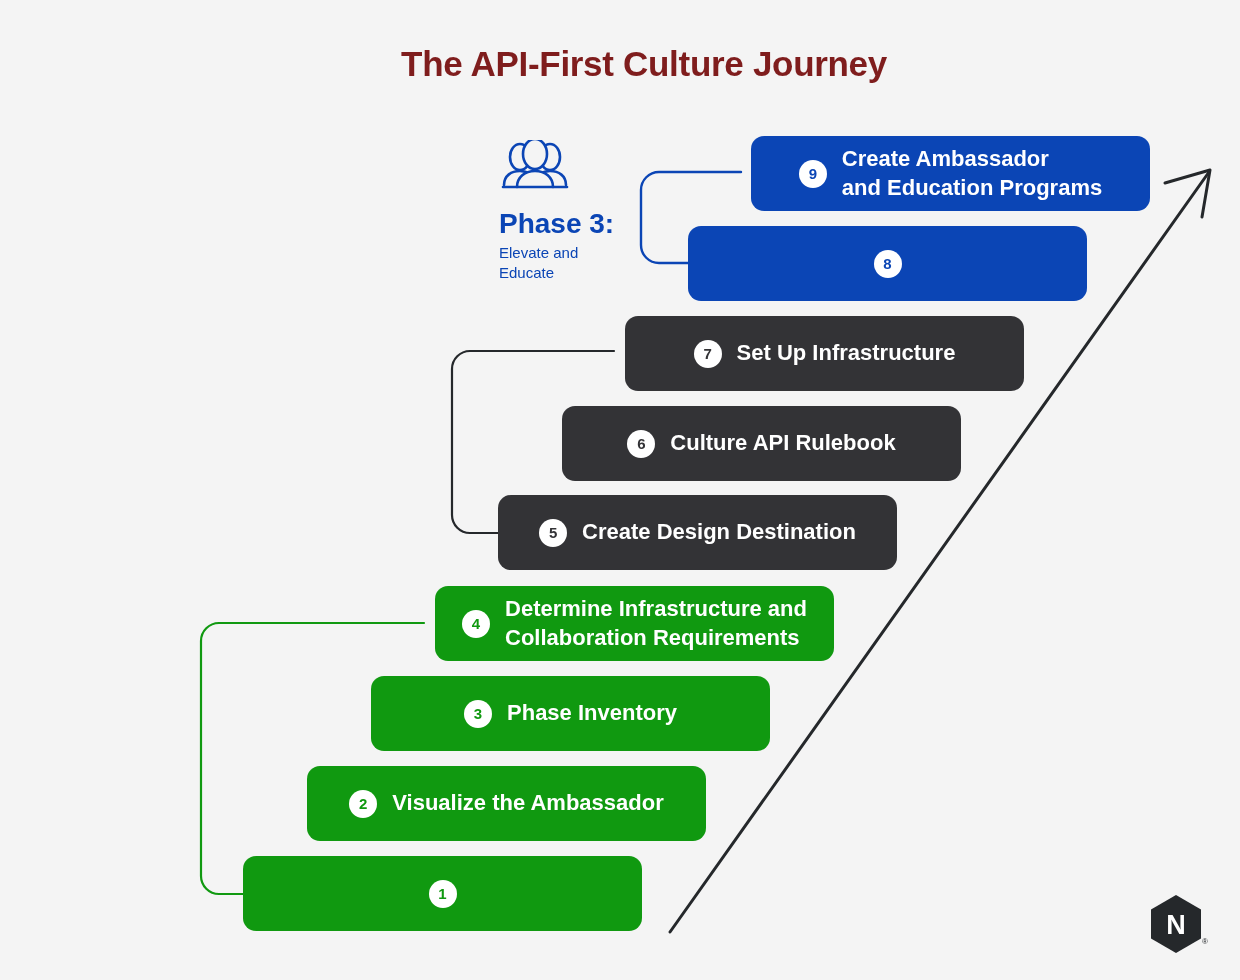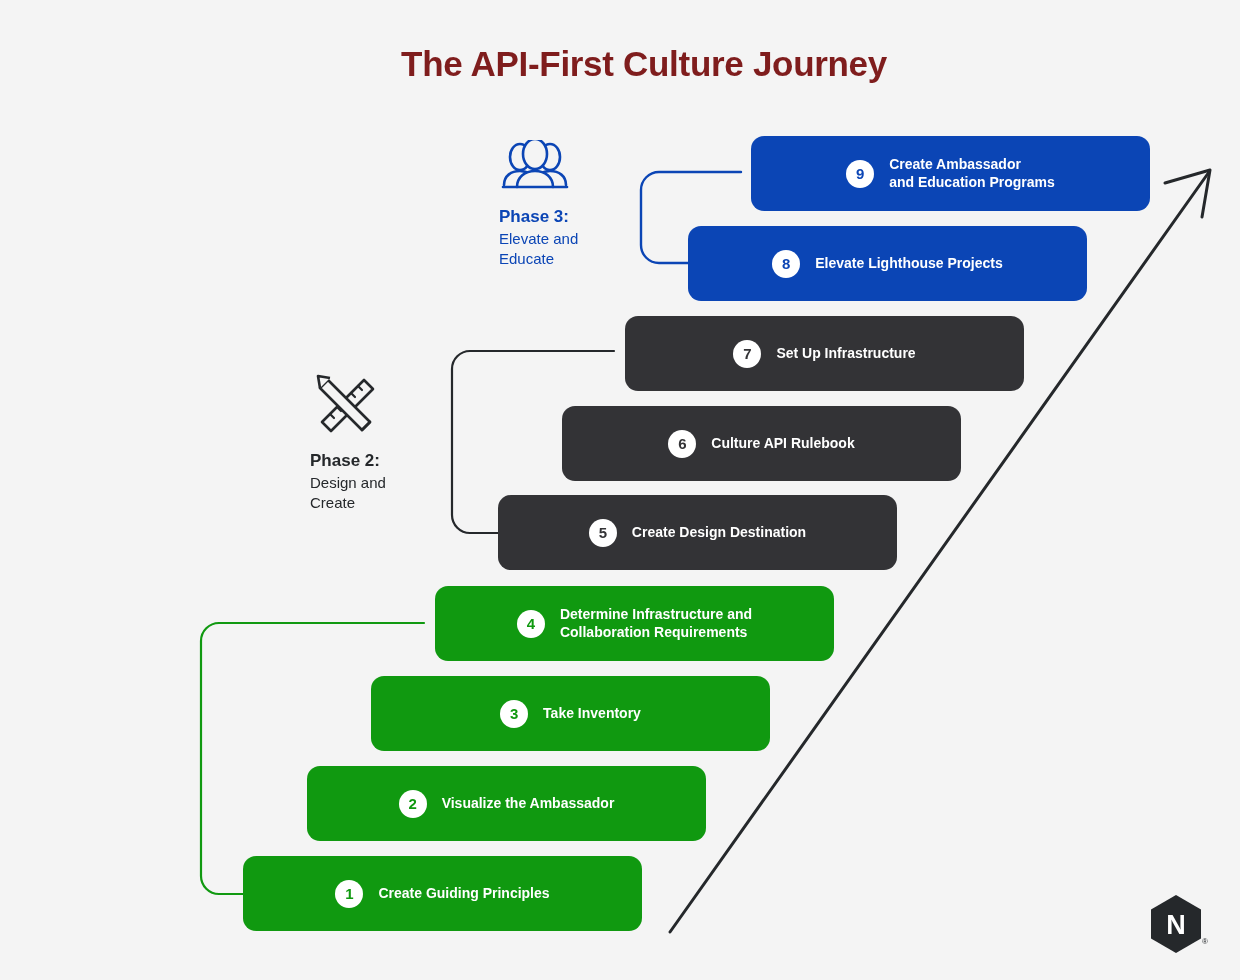--- a/index.html
+++ b/index.html
@@ -66,36 +66,36 @@
     font-size: 15px;
     font-weight: bold;
     line-height: 1;
   }
   .green .step-badge { color: #109910; }
   .dark  .step-badge { color: #333336; }
   .blue  .step-badge { color: #0B45B5; }
 
   .step-label {
     color: #ffffff;
-    font-size: 14px;
+    font-size: 22px;
     font-weight: bold;
     line-height: 1.28;
     white-space: pre-line;
   }
 
   
   .phase {
     position: absolute;
   }
   .phase-icon {
     display: block;
     margin-bottom: 12px;
   }
   .phase-title {
-    font-size: 17px;
+    font-size: 28px;
     font-weight: bold;
     line-height: 1.3;
     margin-bottom: 1px;
   }
   .phase-sub {
     font-size: 15px;
     font-weight: normal;
     line-height: 1.3;
     white-space: pre-line;
   }
@@ -160,38 +160,23 @@
     <div class="step-inner">
       <div class="step-badge">9</div>
       <div class="step-label">Create Ambassador
 and Education Programs</div>
     </div>
   </div>
 
   <div class="step-bar blue" style="left:688px; top:226px; width:399px; height:75px;">
     <div class="step-inner">
       <div class="step-badge">8</div>
-      <div class="step-label">Elevate Lighthouse Projects</div>
-    </div>
-  </div>
-
-  <div class="phase dark" style="left:310px; top:368px;">
-    <svg class="phase-icon" width="72" height="70" viewBox="0 0 72 70" fill="none" xmlns="http://www.w3.org/2000/svg">
-
-      <path d="M12 54 L54 12 L63 21 L21 63 Z" stroke="#25282b" stroke-width="2.6" fill="none" stroke-linejoin="round"></path>
-      <path d="M48 18 L52 22 M41 25 L45 29 M34 32 L38 36 M27 39 L31 43 M20 46 L24 50" stroke="#25282b" stroke-width="2.2" stroke-linecap="round"></path>
-
-      <path d="M18 12 L60 54 L52 62 L10 20 Z" stroke="#25282b" stroke-width="2.6" fill="#f4f4f4" stroke-linejoin="round"></path>
-      <path d="M10 20 L8 8 L20 10" stroke="#25282b" stroke-width="2.6" fill="#f4f4f4" stroke-linejoin="round"></path>
-      <path d="M52 62 L60 54" stroke="#25282b" stroke-width="2.6" stroke-linecap="round"></path>
-    </svg>
-    <div class="phase-title">Phase 2:</div>
-    <div class="phase-sub">Design and
-Create</div>
-  </div>
+    </div>
+  </div>
+
 
   <div class="step-bar dark" style="left:625px; top:316px; width:399px; height:75px;">
     <div class="step-inner">
       <div class="step-badge">7</div>
       <div class="step-label">Set Up Infrastructure</div>
     </div>
   </div>
 
   <div class="step-bar dark" style="left:562px; top:406px; width:399px; height:75px;">
     <div class="step-inner">
@@ -212,35 +197,34 @@
     <div class="step-inner">
       <div class="step-badge">4</div>
       <div class="step-label">Determine Infrastructure and
 Collaboration Requirements</div>
     </div>
   </div>
 
   <div class="step-bar green" style="left:371px; top:676px; width:399px; height:75px;">
     <div class="step-inner">
       <div class="step-badge">3</div>
-      <div class="step-label">Take Inventory</div>
+      <div class="step-label">Phase Inventory</div>
     </div>
   </div>
 
   <div class="step-bar green" style="left:307px; top:766px; width:399px; height:75px;">
     <div class="step-inner">
       <div class="step-badge">2</div>
       <div class="step-label">Visualize the Ambassador</div>
     </div>
   </div>
 
   <div class="step-bar green" style="left:243px; top:856px; width:399px; height:75px;">
     <div class="step-inner">
       <div class="step-badge">1</div>
-      <div class="step-label">Create Guiding Principles</div>
     </div>
   </div>
 
   <svg id="nginx-logo" viewBox="0 0 62 70" fill="none" xmlns="http://www.w3.org/2000/svg">
     <path d="M28 2 L53 16.5 L53 45.5 L28 60 L3 45.5 L3 16.5 Z" fill="#25282b"></path>
     <text x="28" y="40.5" text-anchor="middle" fill="#ffffff" font-family="Liberation Sans, sans-serif" font-size="27" font-weight="bold">N</text>
     <text x="57" y="51" text-anchor="middle" fill="#25282b" font-family="Liberation Sans, sans-serif" font-size="8">®</text>
   </svg>
 
 </div>

